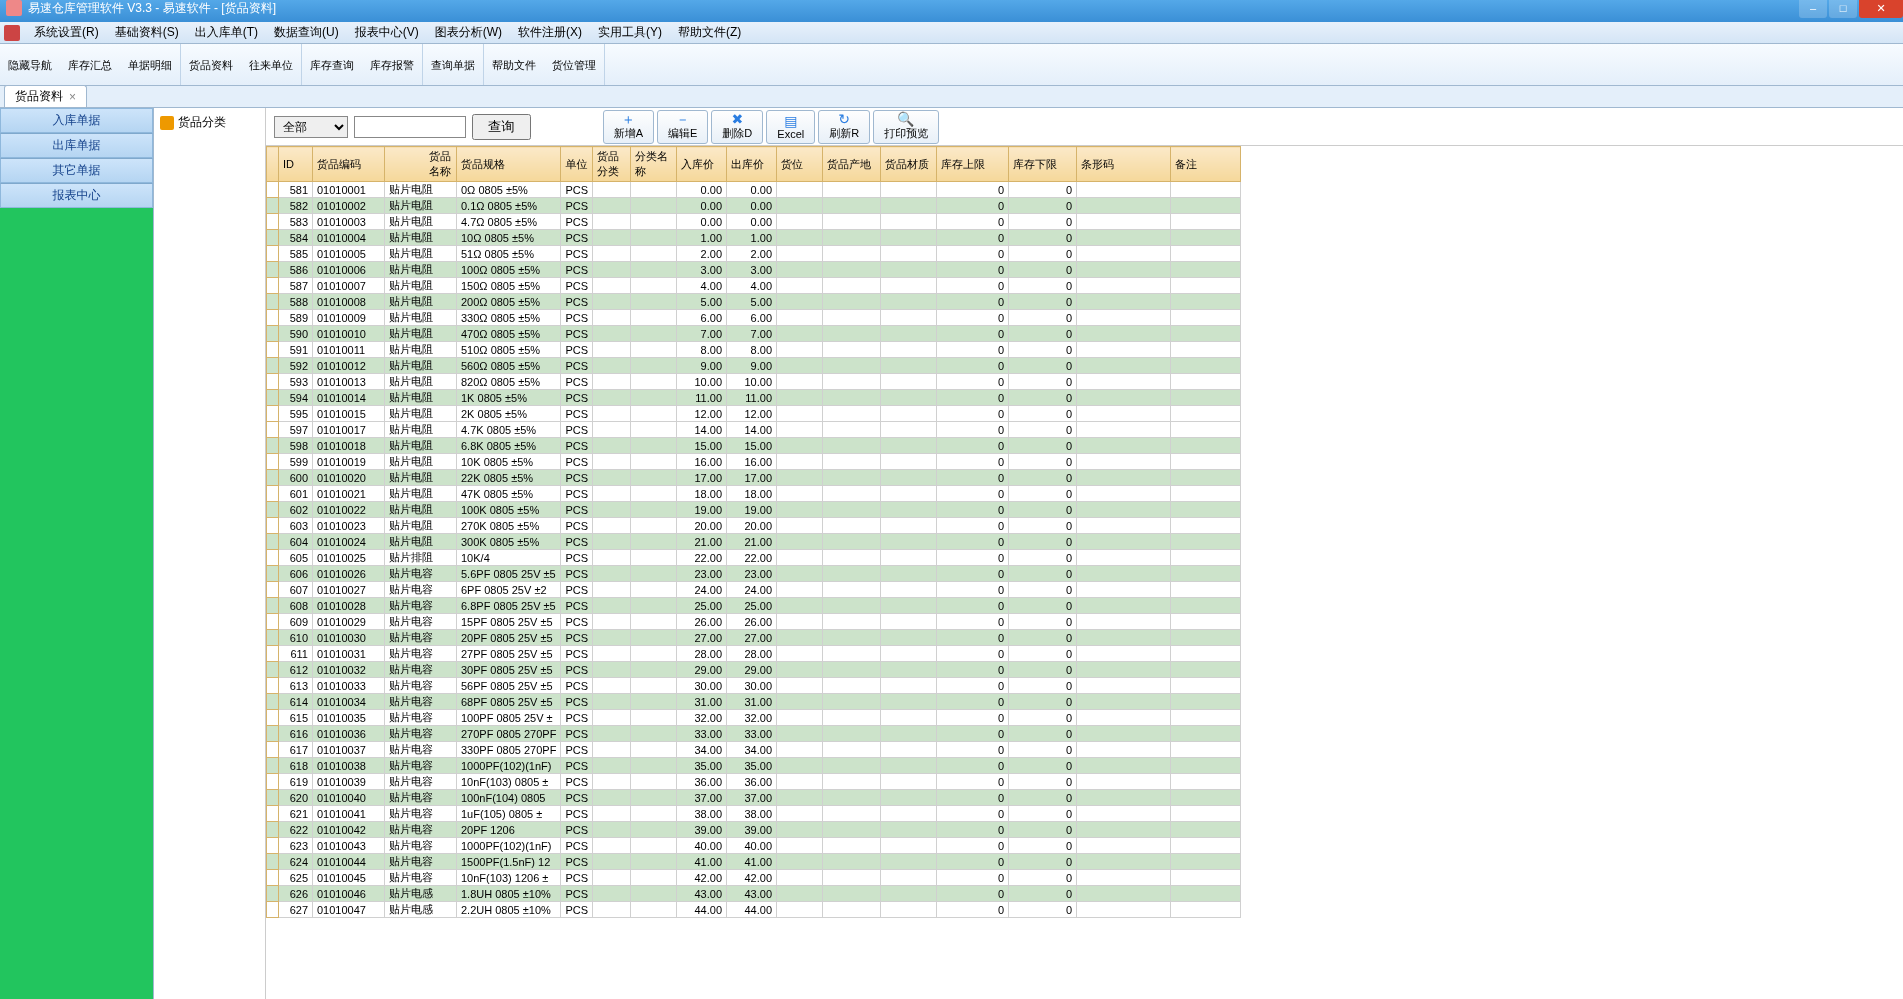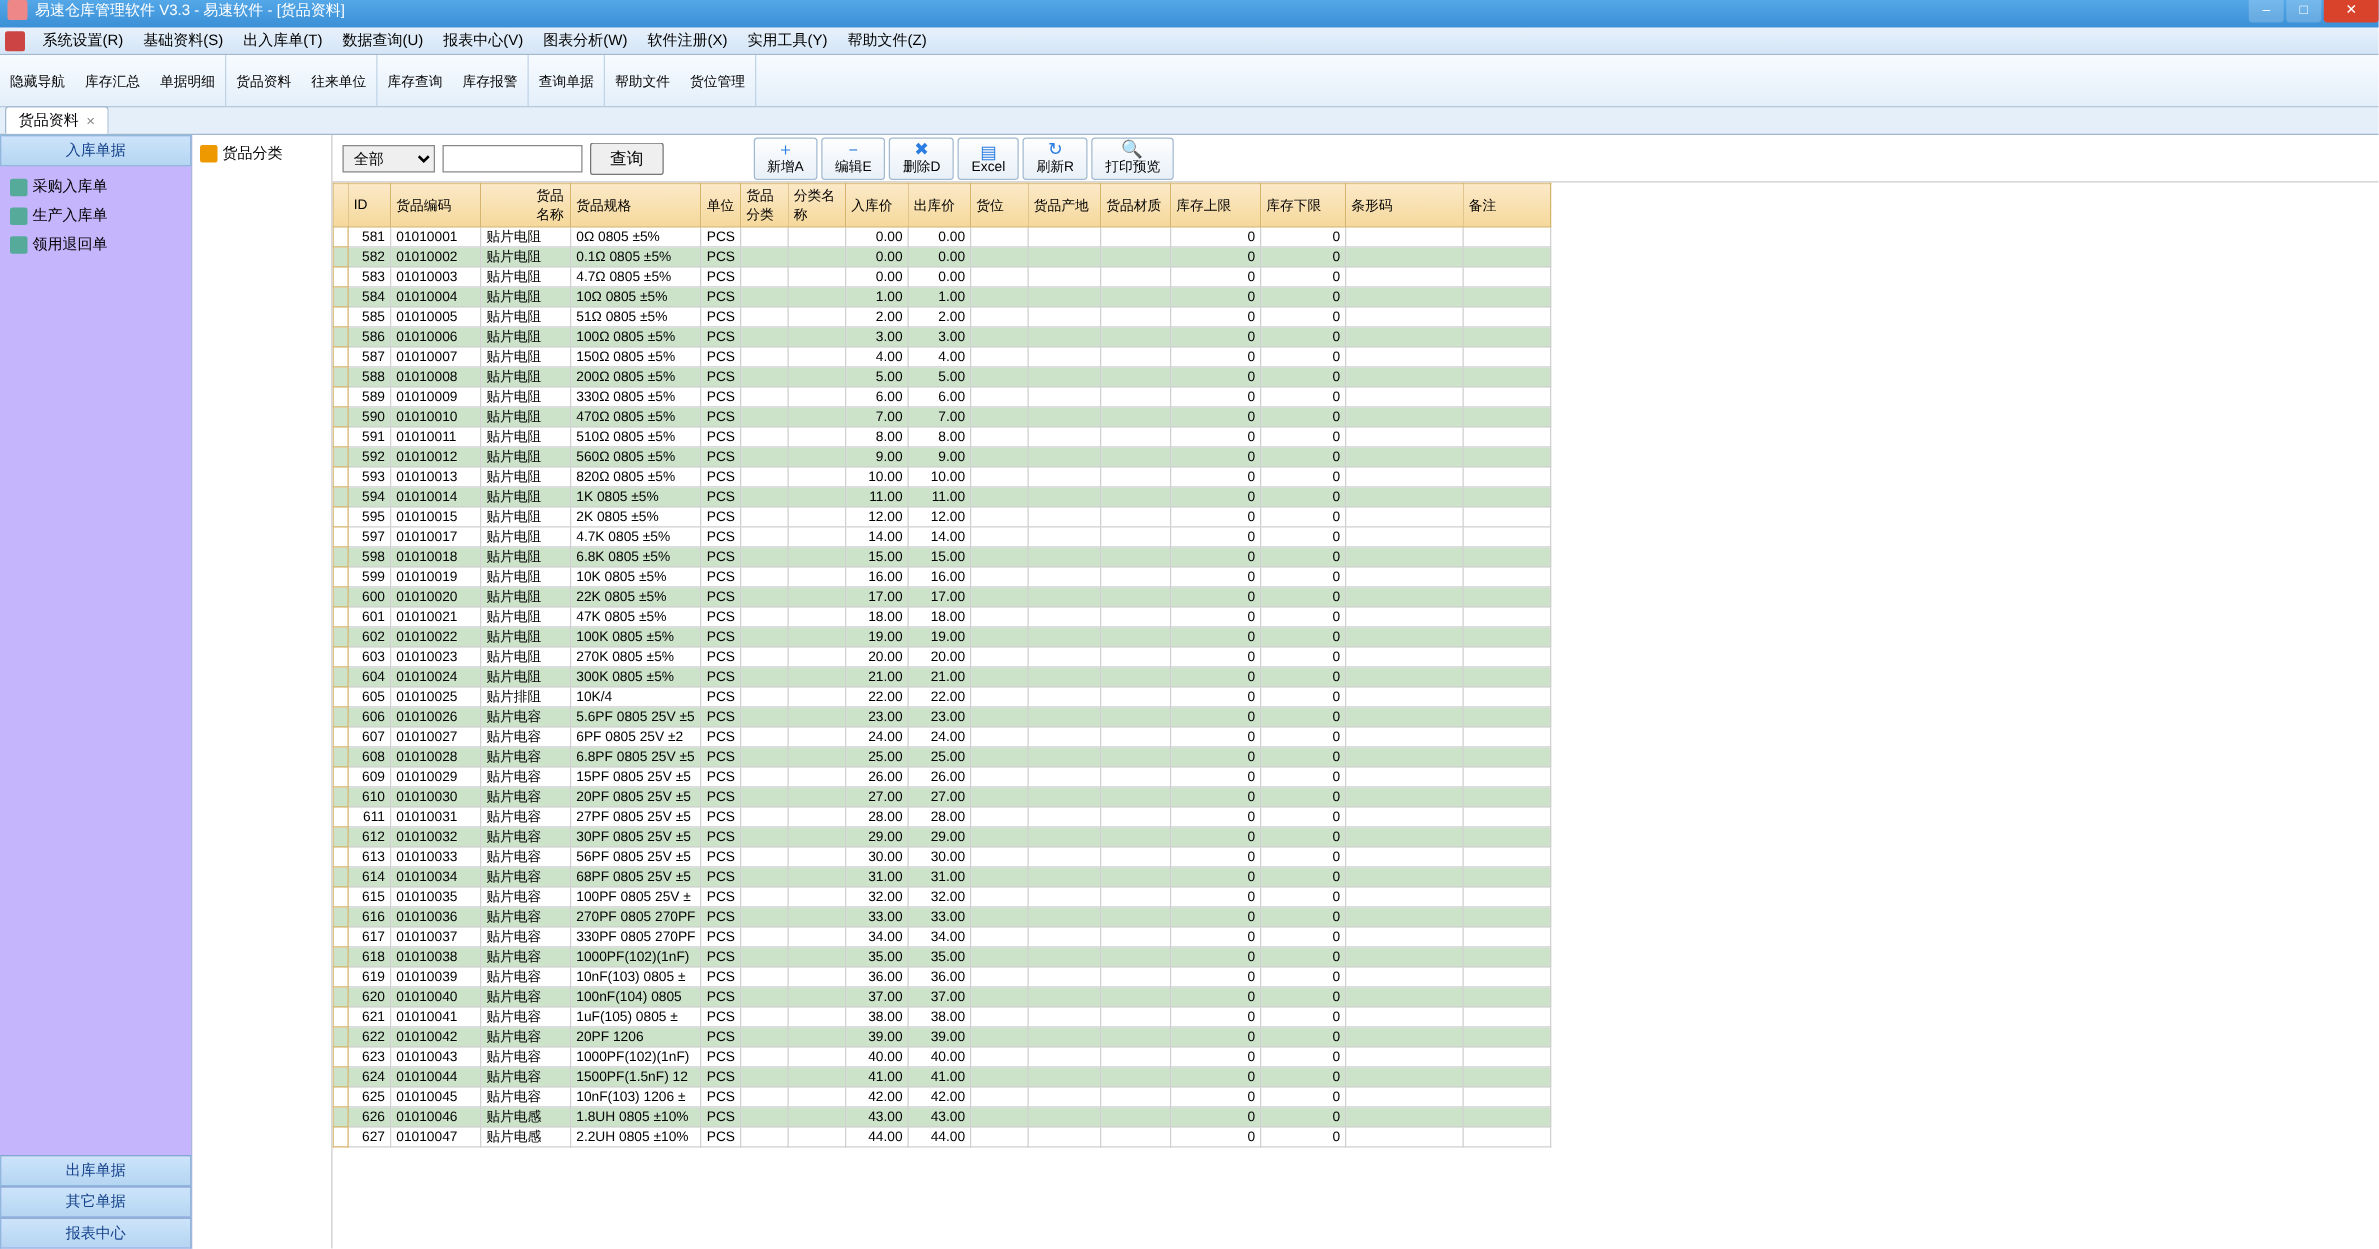--- a/index.html
+++ b/index.html
@@ -20,21 +20,21 @@
 .tb-btn { display: flex; flex-direction: column; align-items: center; justify-content: center; padding: 12px 8px; cursor: pointer; min-width: 44px; }
 .tb-btn .ic { width: 20px; height: 20px; margin-bottom: 2px; border-radius: 3px; }
 .tb-btn .lbl { font-size: 11px; }
 
 .tabstrip { background: #e4effa; height: 22px; display: flex; align-items: flex-end; padding: 0 4px; border-bottom: 1px solid #a0b8d0; }
 .tab { background: #fff; padding: 2px 10px; border: 1px solid #a0b8d0; border-bottom: none; border-radius: 3px 3px 0 0; margin-right: 2px; display: flex; align-items: center; }
 .tab .x { margin-left: 6px; color: #888; cursor: pointer; }
 
 .mainarea { display: flex; height: calc(999px - 22px - 22px - 42px - 22px); }
 
-.sidebar { width: 154px; background: #c4b5fd; border-right: 1px solid #a0b8d0; display: flex; flex-direction: column; }
+.sidebar { width: 154px; background: #22c55e; border-right: 1px solid #a0b8d0; display: flex; flex-direction: column; }
 .accordion-head { background: linear-gradient(#cde4fa, #b5d5f2); border: 1px solid #8fb8dc; padding: 3px 8px; text-align: center; color: #15428b; font-size: 12px; cursor: pointer; }
 .accordion-body { flex: 1; padding: 4px 2px; overflow: auto; }
 .side-item { display: flex; align-items: center; padding: 2px 6px; cursor: pointer; margin: 2px 0; }
 .side-item .sic { width: 14px; height: 14px; background: #5a9; margin-right: 4px; border-radius: 2px; }
 .accordion-bottom { }
 .accordion-bottom .accordion-head { border-top: 1px solid #7fa8cc; }
 
 .content { flex: 1; display: flex; flex-direction: column; background: #fff; }
 .treepane { width: 112px; background: #fff; border-right: 1px solid #ccc; padding: 6px; }
 .treepane .treenode { display: flex; align-items: center; cursor: pointer; }
@@ -145,34 +145,20 @@
 <div class="tabstrip">
   <div class="tab">
     <span>货品资料</span>
     <span class="x">×</span>
   </div>
 </div>
 
 <div class="mainarea">
   <div class="sidebar">
     <div class="accordion-head">入库单据</div>
-    <div class="accordion-body" id="sidebody">
-        <div class="side-item">
-          <span class="sic"></span>
-          <span>采购入库单</span>
-        </div>
-        <div class="side-item">
-          <span class="sic"></span>
-          <span>生产入库单</span>
-        </div>
-        <div class="side-item">
-          <span class="sic"></span>
-          <span>领用退回单</span>
-        </div>
-      </div>
     <div class="accordion-bottom" id="sidebottom">
         <div class="accordion-head">出库单据</div>
         <div class="accordion-head">其它单据</div>
         <div class="accordion-head">报表中心</div>
       </div>
   </div>
 
   <div class="content">
     <div class="contentbody">
       <div class="treepane">

